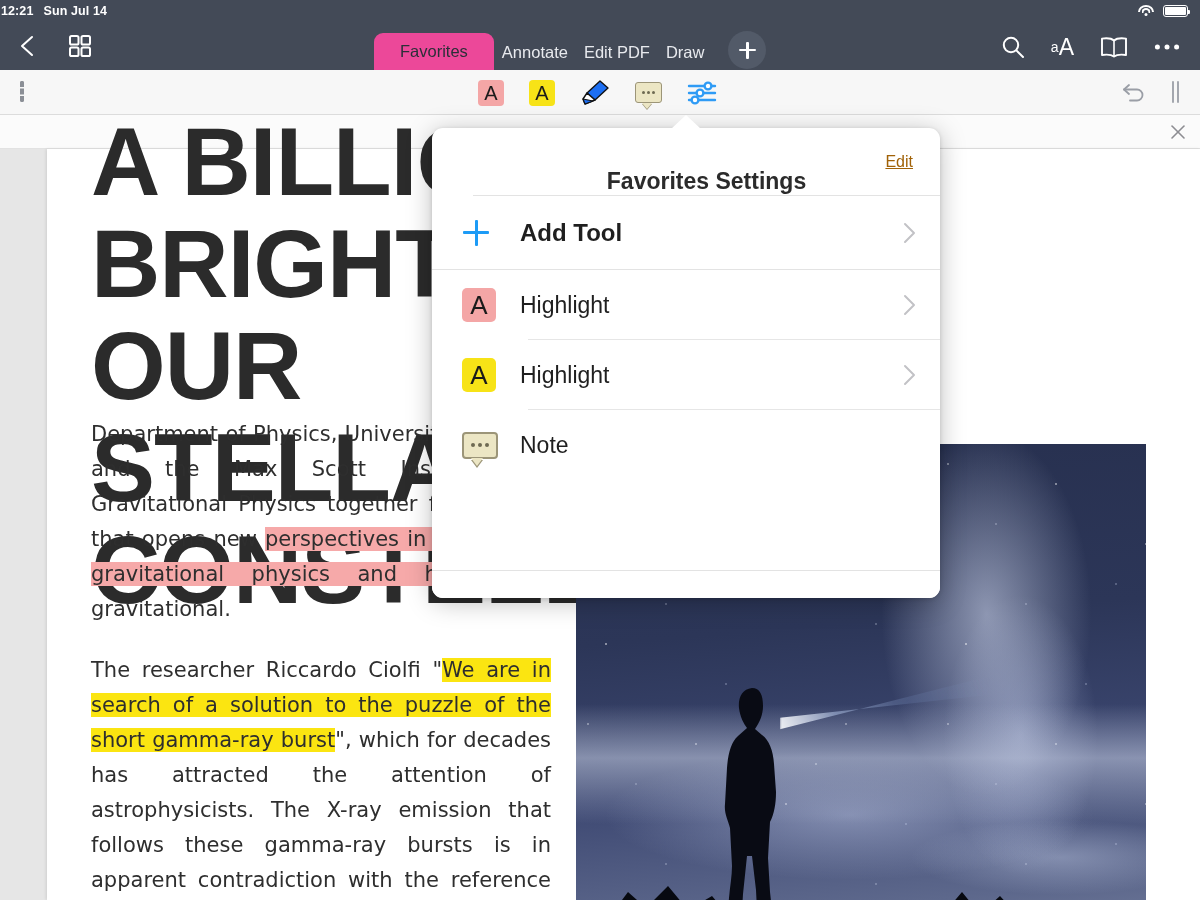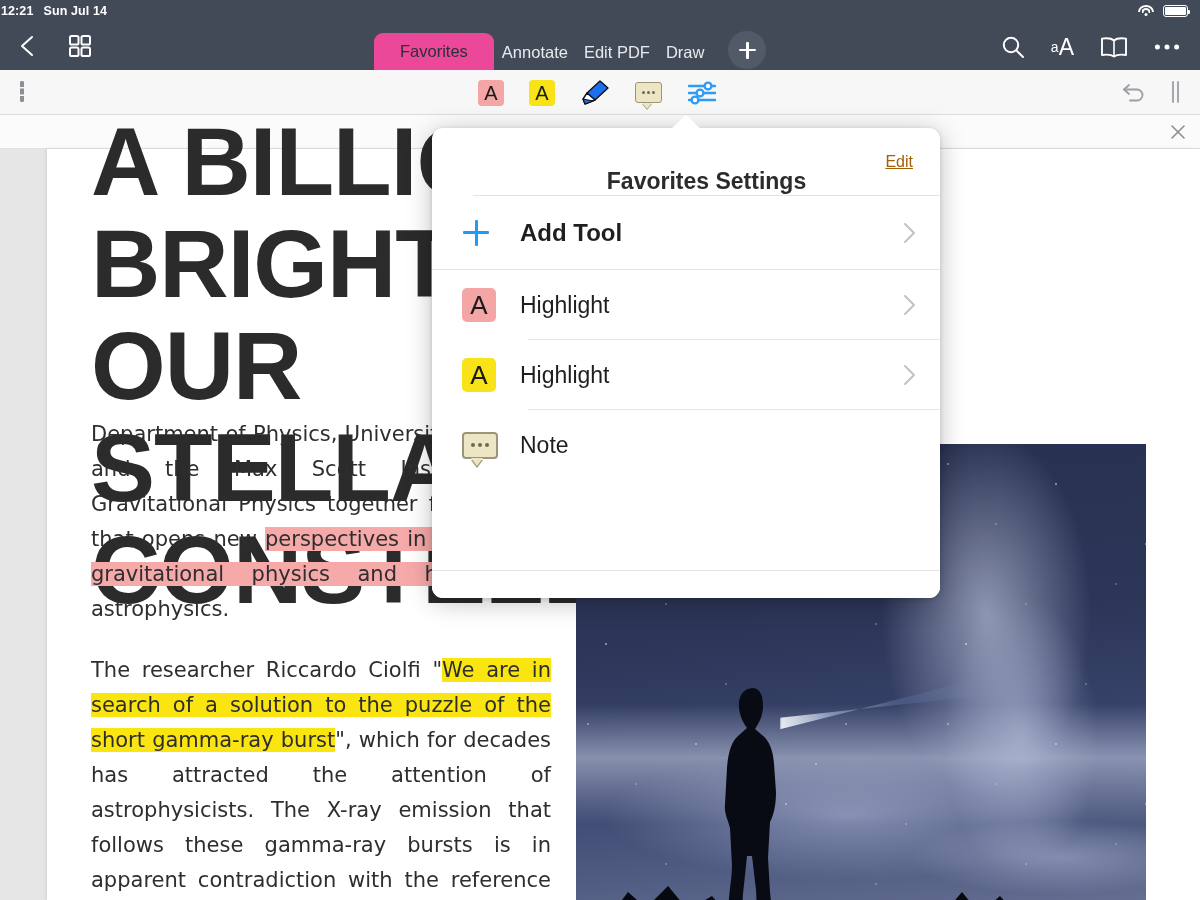--- a/index.html
+++ b/index.html
@@ -332,21 +332,21 @@
             <line x1="14" y1="2" x2="2" y2="14" stroke="#8d8d92" stroke-width="1.6" stroke-linecap="round"></line>
           </svg>
       </span>
     </div>
 
     <div class="page">
       <div class="doc-title">A BILLION TIMES BRIGHTER THAN OUR
 STELLAR CONSTELLATION</div>
 
       <div class="col-left">
-        <p><span>Department of Physics, University of Trento and the Max Scott Institute for Gravitational Physics together for a study that opens new </span><mark class="pink">perspectives in the field</mark><span> of </span><mark class="pink">gravitational physics and high-energy</mark><span> astrophysics.</span></p>
+        <p><span>Department of Physics, University of Trento and the Max Scott Institute for Gravitational Physics together for a study that opens new </span><mark class="pink">perspectives in the field</mark><span> of </span><mark class="pink">gravitational physics and high-energy</mark><span> gravitational.</span></p>
         <p><span>The researcher Riccardo Ciolfi "</span><mark class="yellow">We are in search of a solution to the puzzle of the short gamma-ray burst</mark><span>", which for decades has attracted the attention of astrophysicists. The X-ray emission that follows these gamma-ray bursts is in apparent contradiction with the reference models of the scientific community.</span></p>
       </div>
 
       <div class="photo">
         <div class="sky"></div>
         <div class="stars"></div>
         <div class="horizon"></div>
         <div class="beam"></div>
         <svg class="person" viewBox="0 0 78 232">
           <path d="M36 8 C26 9 22 18 23 28 C24 37 28 44 31 48 L22 56 C15 62 12 74 11 88 L9 124 C8 134 12 140 14 148 L16 186 C16 196 14 206 13 218 L12 230 L26 230 L27 214 L31 176 L36 176 L40 210 L41 230 L56 230 L54 212 L52 178 L54 142 C58 134 60 124 60 112 L58 84 C57 70 53 60 46 55 L39 49 C44 42 47 34 47 26 C47 15 44 8 36 8 Z" fill="#090b14"></path>

